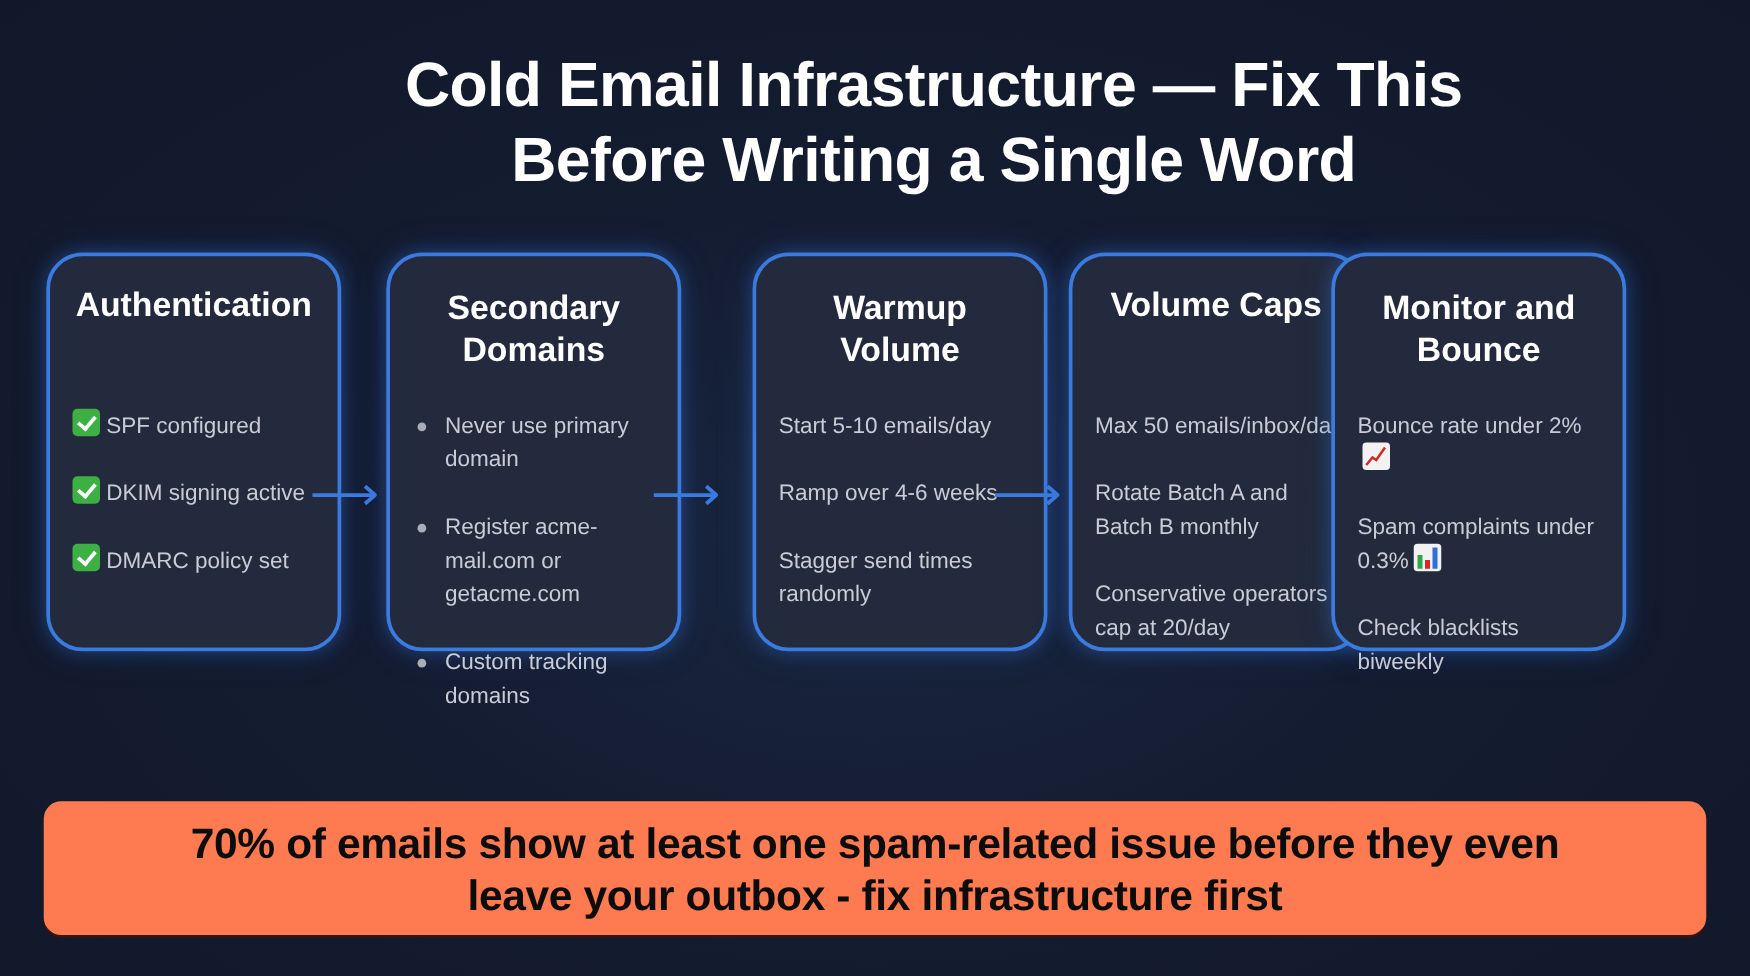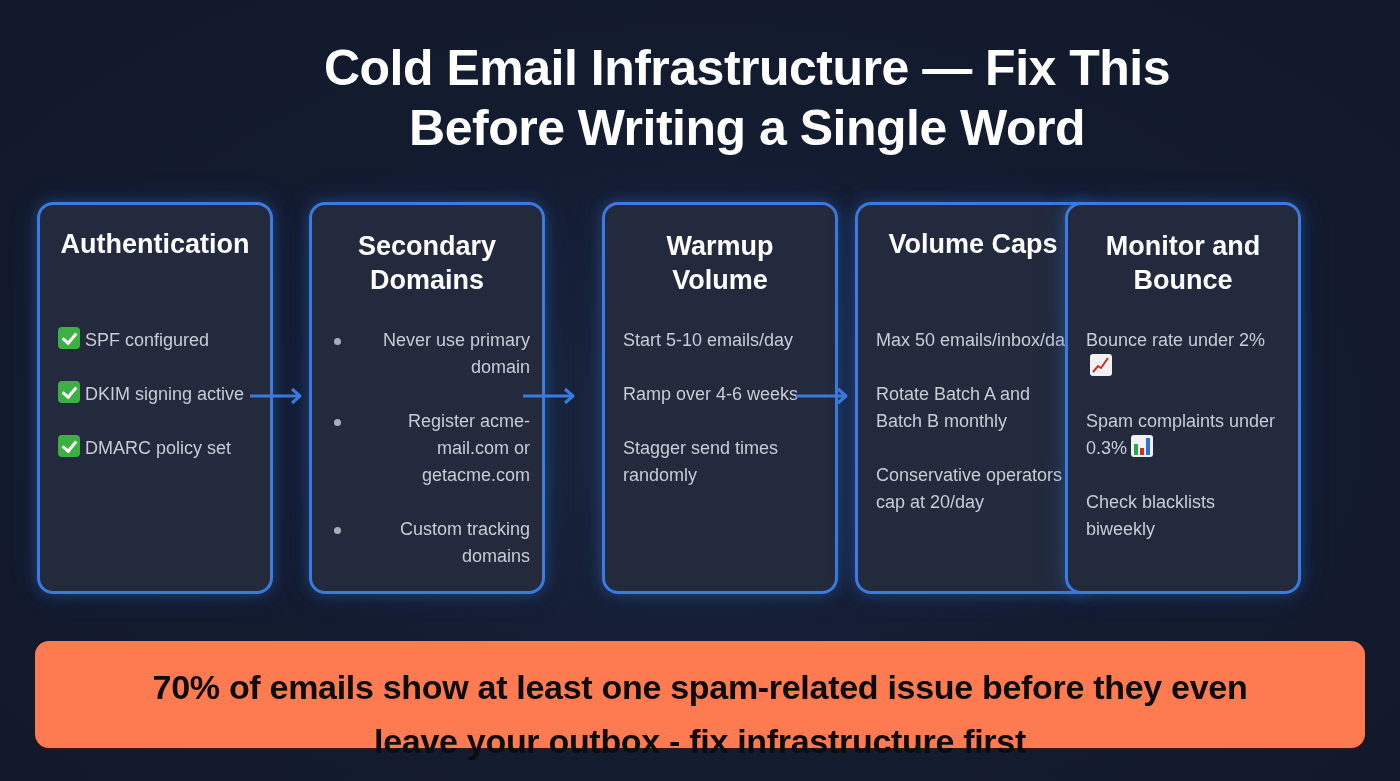--- a/index.html
+++ b/index.html
@@ -34,24 +34,24 @@
       position: absolute;
       left: 0;
       top: 202px;
       width: 1400px;
       height: 396px;
     }
     .card {
       position: absolute;
       top: 0;
       width: 236px;
-      height: 392px;
+      height: 319px;
       box-sizing: border-box;
       border: 3px solid #3b7be0;
-      border-radius: 16px;
+      border-radius: 29px;
       background: linear-gradient(180deg, #232a3d 0%, #222a3c 100%);
       box-shadow: 0 0 14px rgba(59, 123, 224, 0.35), 0 0 30px rgba(40, 90, 190, 0.18);
     }
     .card-title {
       position: absolute;
       left: 0;
       top: 22px;
       width: 100%;
       text-align: center;
       font-weight: 700;
@@ -66,21 +66,20 @@
       right: 12px;
       font-size: 18px;
       line-height: 27px;
       color: #c9ccd6;
     }
     .item { margin: 0 0 27px 0; }
     .item:last-child { margin-bottom: 0; }
     .bullet-item {
       position: relative;
       padding-left: 26px;
-      text-align: right;
     }
     .bullet {
       position: absolute;
       left: 4px;
       top: 11px;
       width: 7px;
       height: 7px;
       border-radius: 50%;
       background: #a9adb8;
     }
@@ -136,21 +135,21 @@
       border-radius: 14px;
       box-shadow: 0 2px 0 #3a1410;
       color: #0c0c0c;
       text-align: center;
       font-weight: 700;
       font-size: 34px;
       line-height: 42px;
       padding-top: 13px;
       letter-spacing: -0.3px;
     }
-    .banner span { display: block; margin-top: 12px; }
+    .banner span { display: block; }
   </style>
 </head>
 <body>
 
 <div class="title">
   <span>Cold Email Infrastructure — Fix This</span>
   <span>Before Writing a Single Word</span>
 </div>
 
 <div class="flow">

